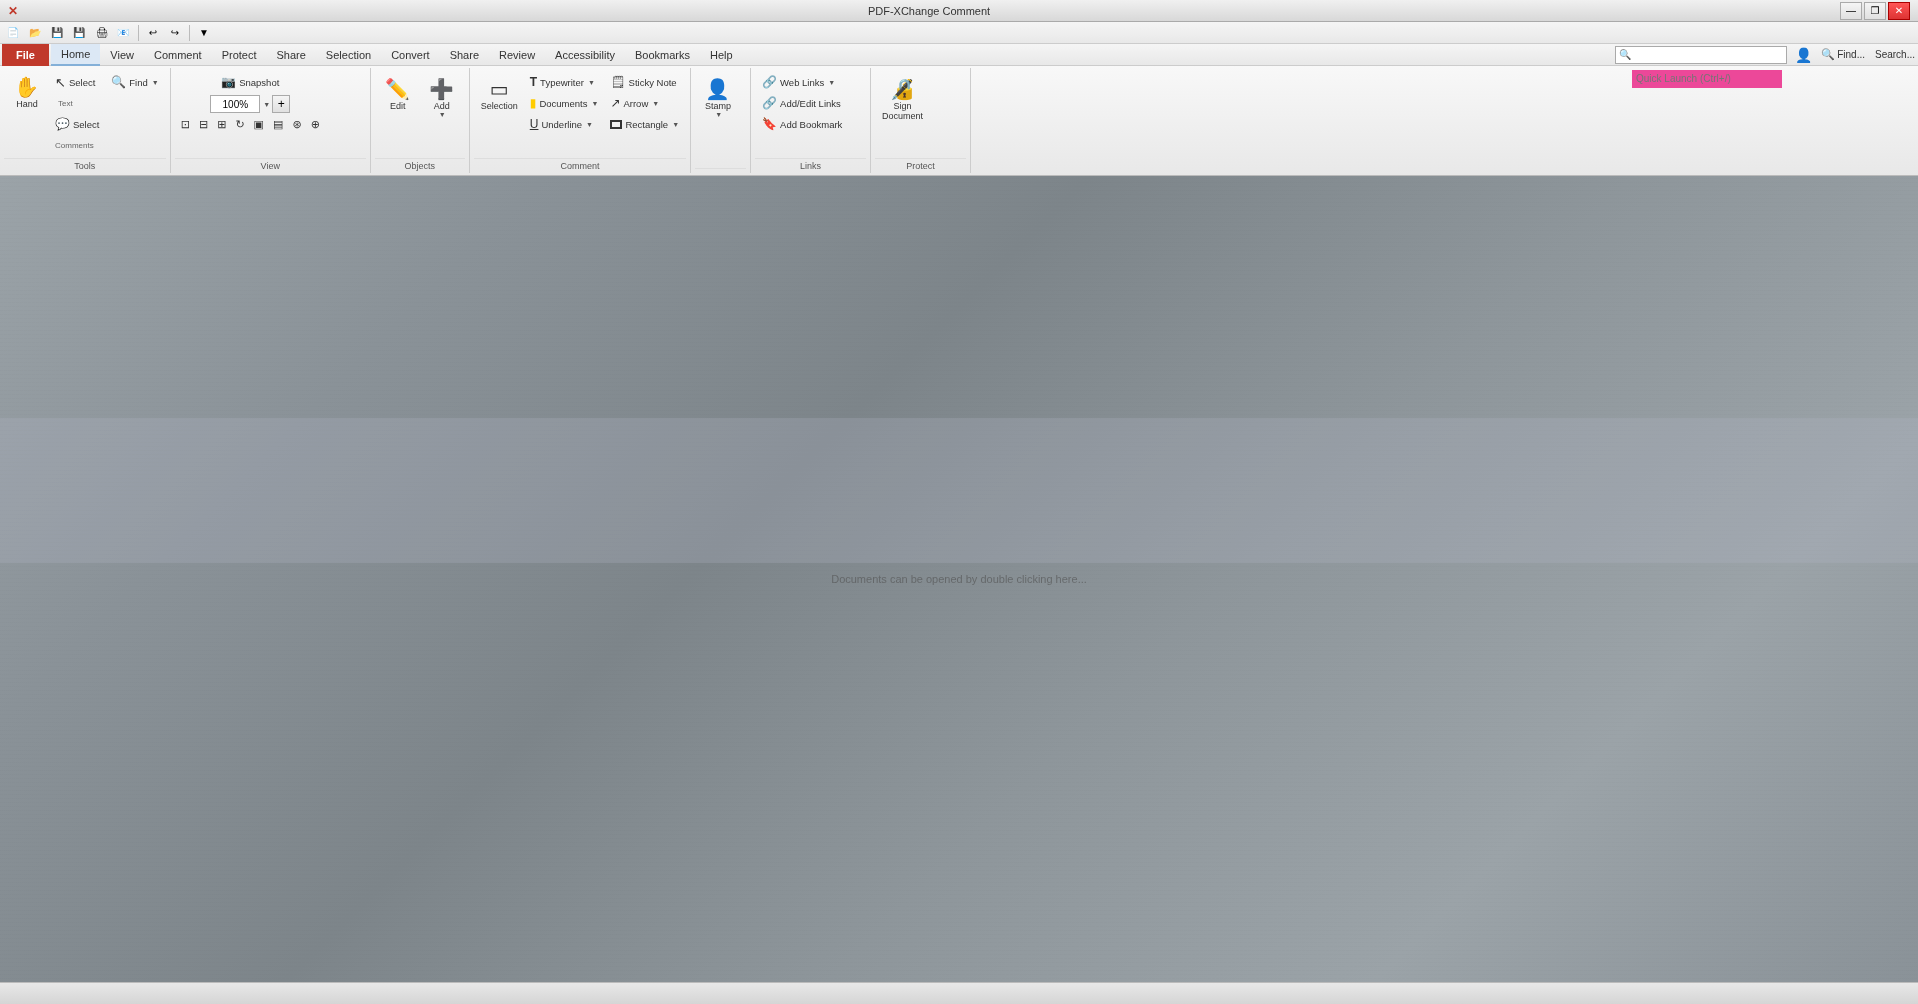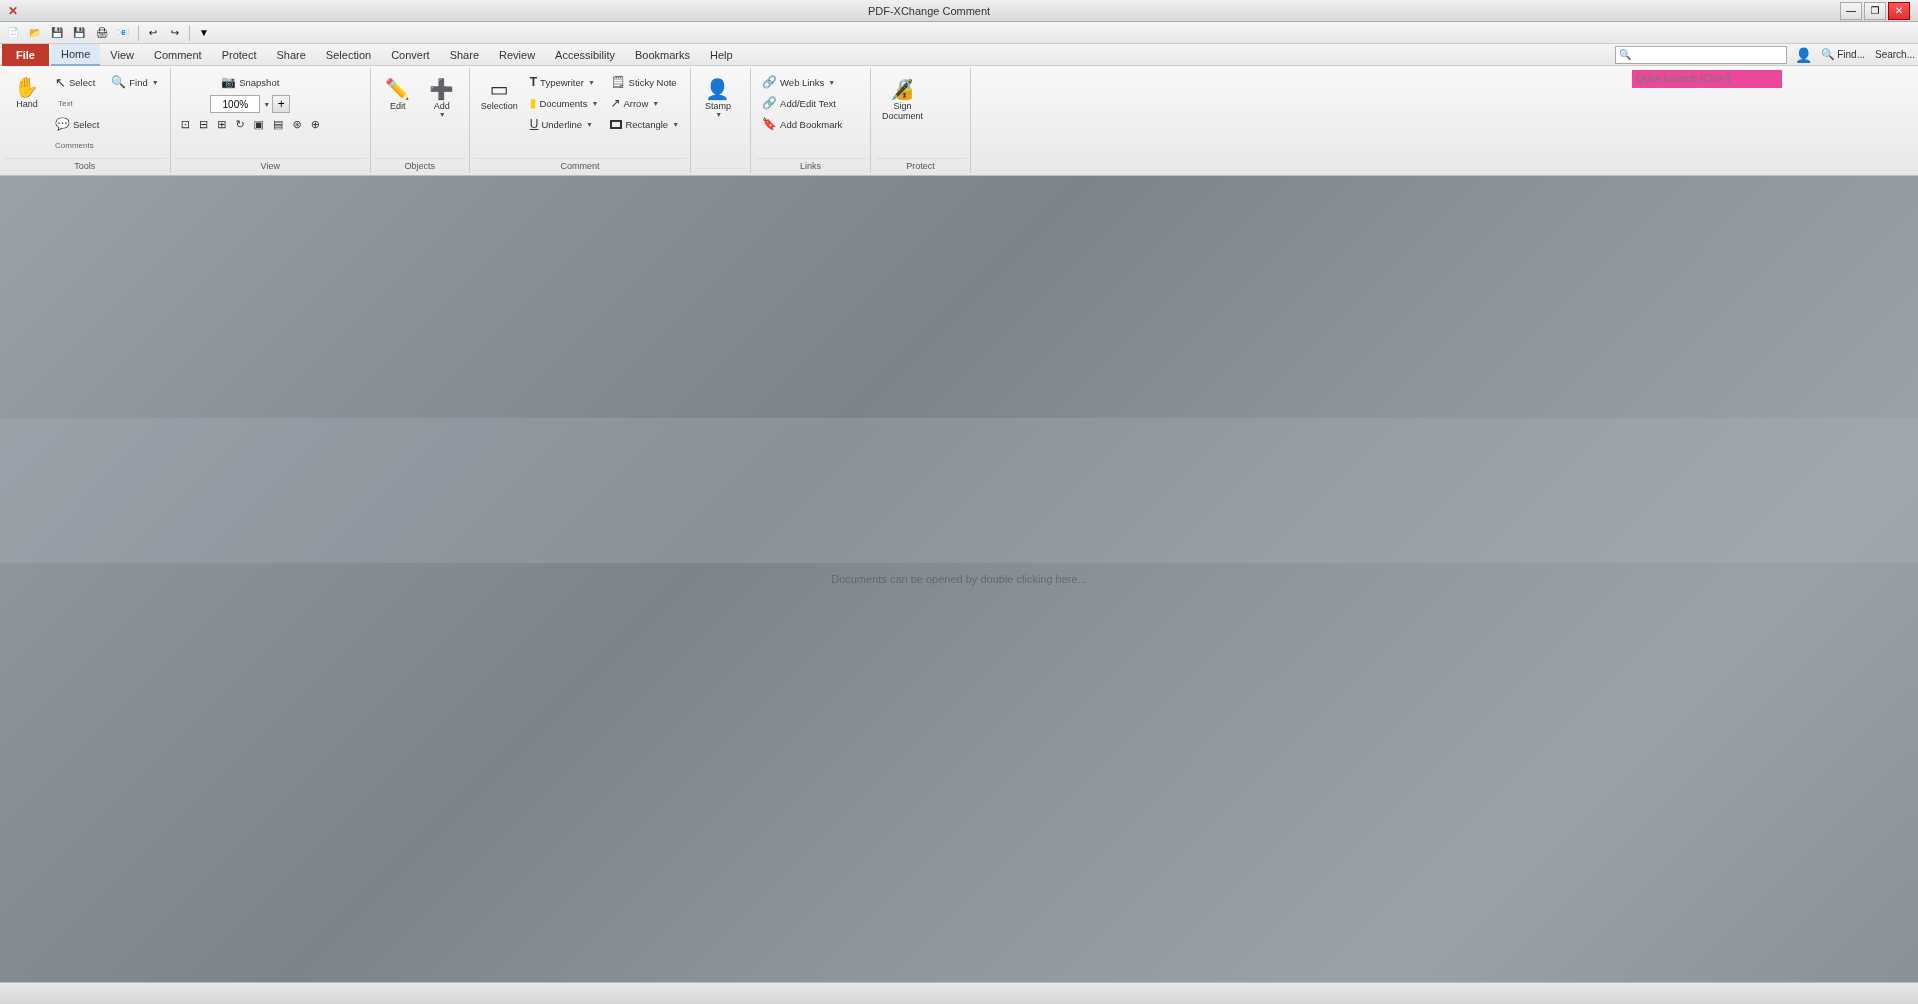--- a/index.html
+++ b/index.html
@@ -449,21 +449,21 @@
   <div class="ribbon-group" style="min-width:120px;">
     <div class="ribbon-content">
       <div class="ribbon-small-col">
         <button class="ribbon-btn-small">
           <span style="font-size:12px;">🔗</span>
           <span>Web Links</span>
           <span class="dropdown-arrow">▼</span>
         </button>
         <button class="ribbon-btn-small">
           <span style="font-size:12px;">🔗</span>
-          <span>Add/Edit Text</span>
+          <span>Add/Edit Links</span>
         </button>
         <button class="ribbon-btn-small">
           <span style="font-size:12px;">🔖</span>
           <span>Add Bookmark</span>
         </button>
       </div>
     </div>
     <div class="ribbon-group-label">Links</div>
   </div>
 

